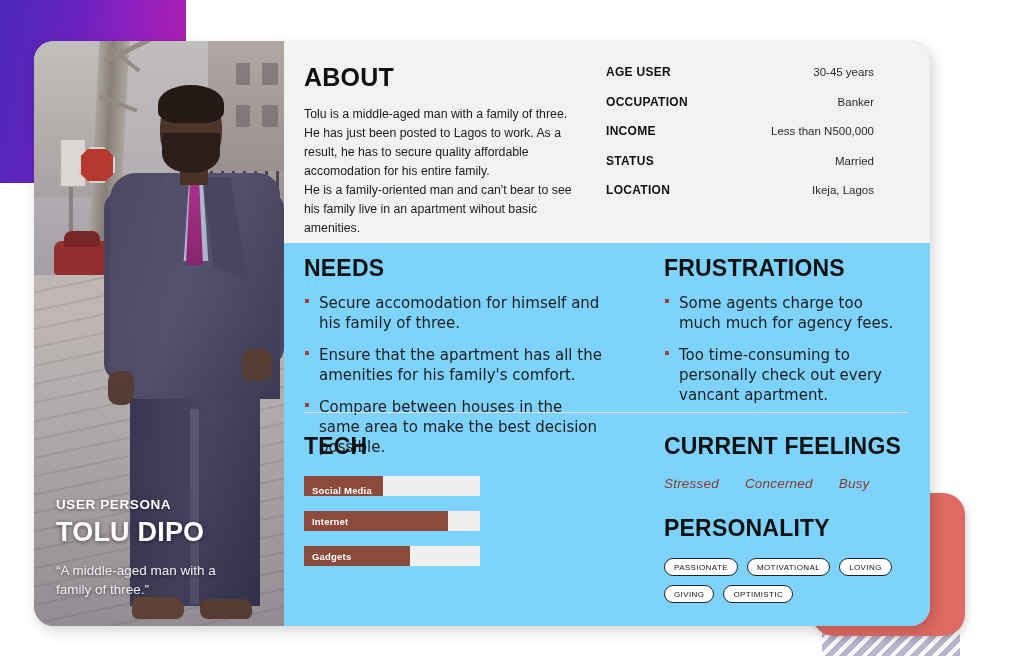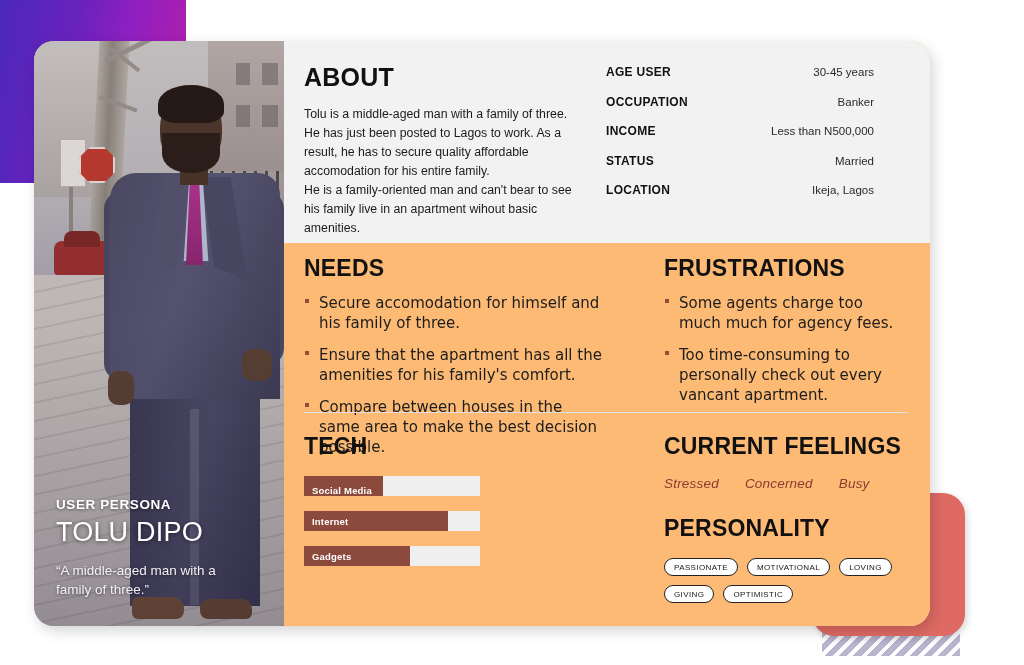--- a/index.html
+++ b/index.html
@@ -184,32 +184,32 @@
   .photo-overlay {
     position: absolute; left: 0; right: 0; bottom: 26px;
     padding: 0 22px;
   }
   .persona-kicker {
     color: #ffffff; font-size: 13.5px; font-weight: bold;
     letter-spacing: 0.6px; margin-bottom: 5px;
     text-shadow: 0 1px 3px rgba(0,0,0,0.5);
   }
   .persona-name {
-    color: #ffffff; font-size: 27px; font-weight: normal;
+    color: #ffffff; font-size: 27px; font-weight: bold;
     letter-spacing: 0.2px; margin-bottom: 13px;
     text-shadow: 0 1px 4px rgba(0,0,0,0.5);
   }
   .persona-quote {
     color: #f2f0f4; font-size: 13.5px; line-height: 1.45;
     max-width: 190px;
     text-shadow: 0 1px 3px rgba(0,0,0,0.5);
   }
 
   
-  .content { position: relative; flex: 1; height: 100%; background: #fdba74; }
+  .content { position: relative; flex: 1; height: 100%; background: #7dd3fc; }
 
   .about-panel {
     position: absolute; left: 0; top: 0; right: 0; height: 202px;
     background: #f2f2f3;
     display: flex;
   }
   .about-left { padding: 22px 0 0 20px; width: 300px; }
   .about-right { padding: 24px 56px 0 22px; flex: 1; }
 
   h2.section-title {

